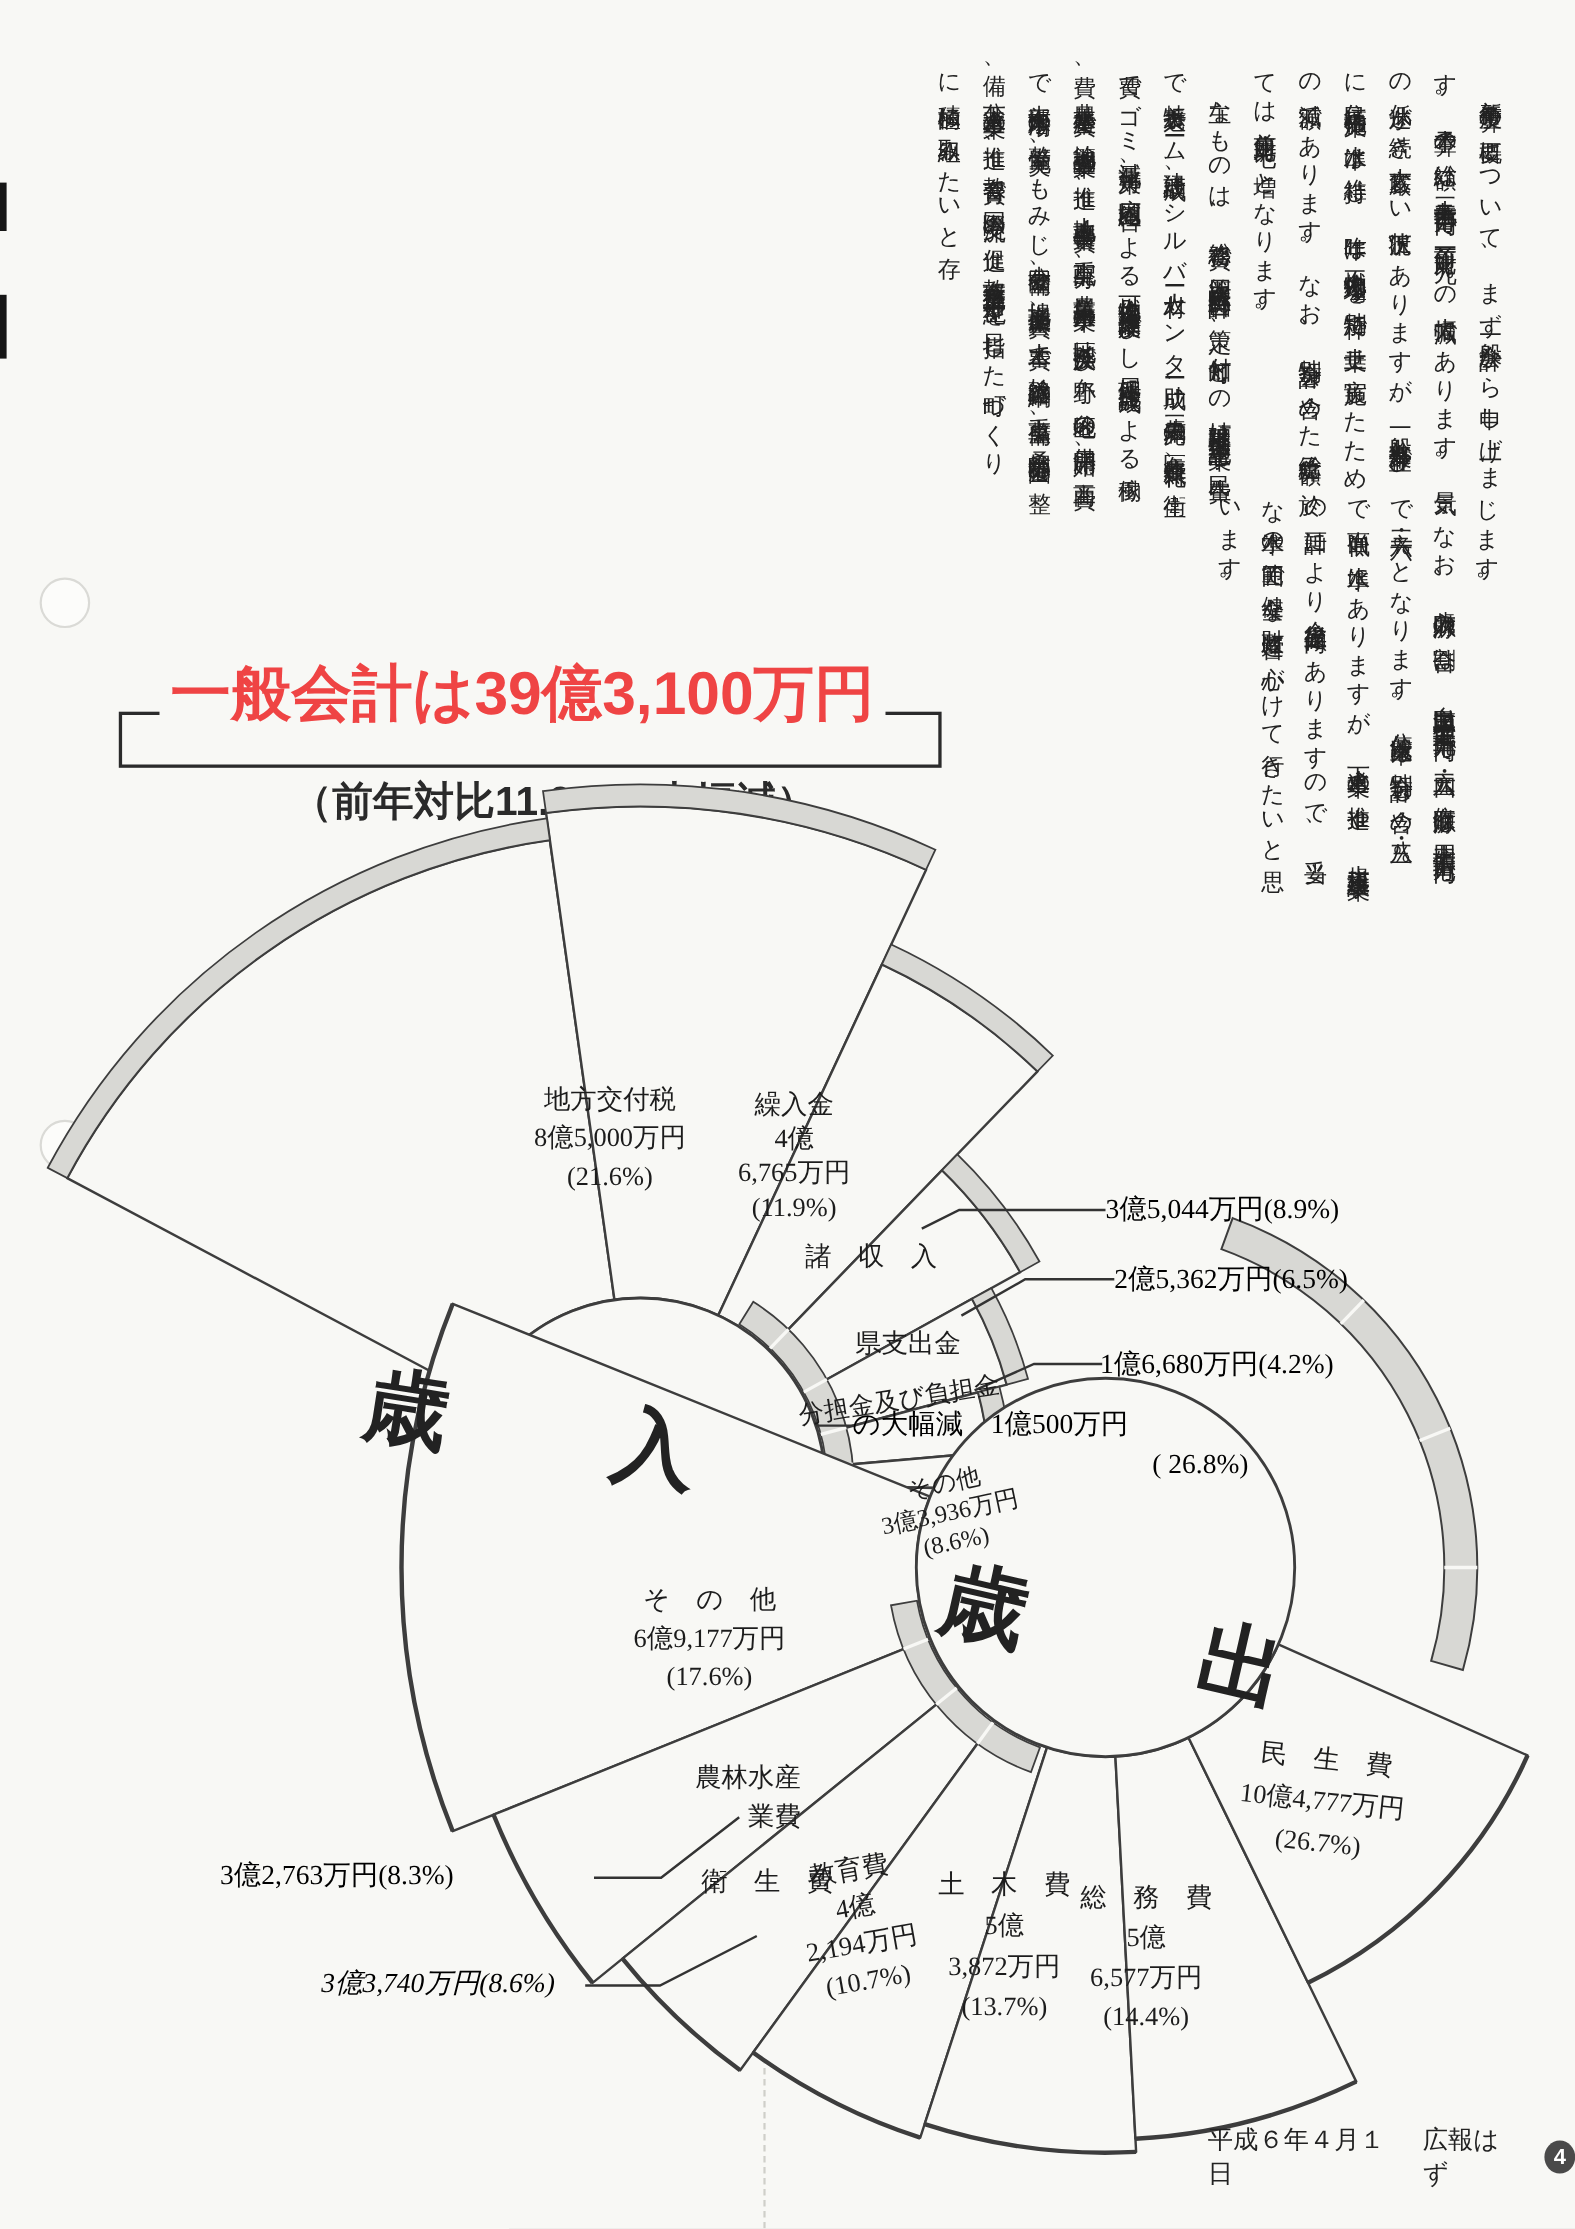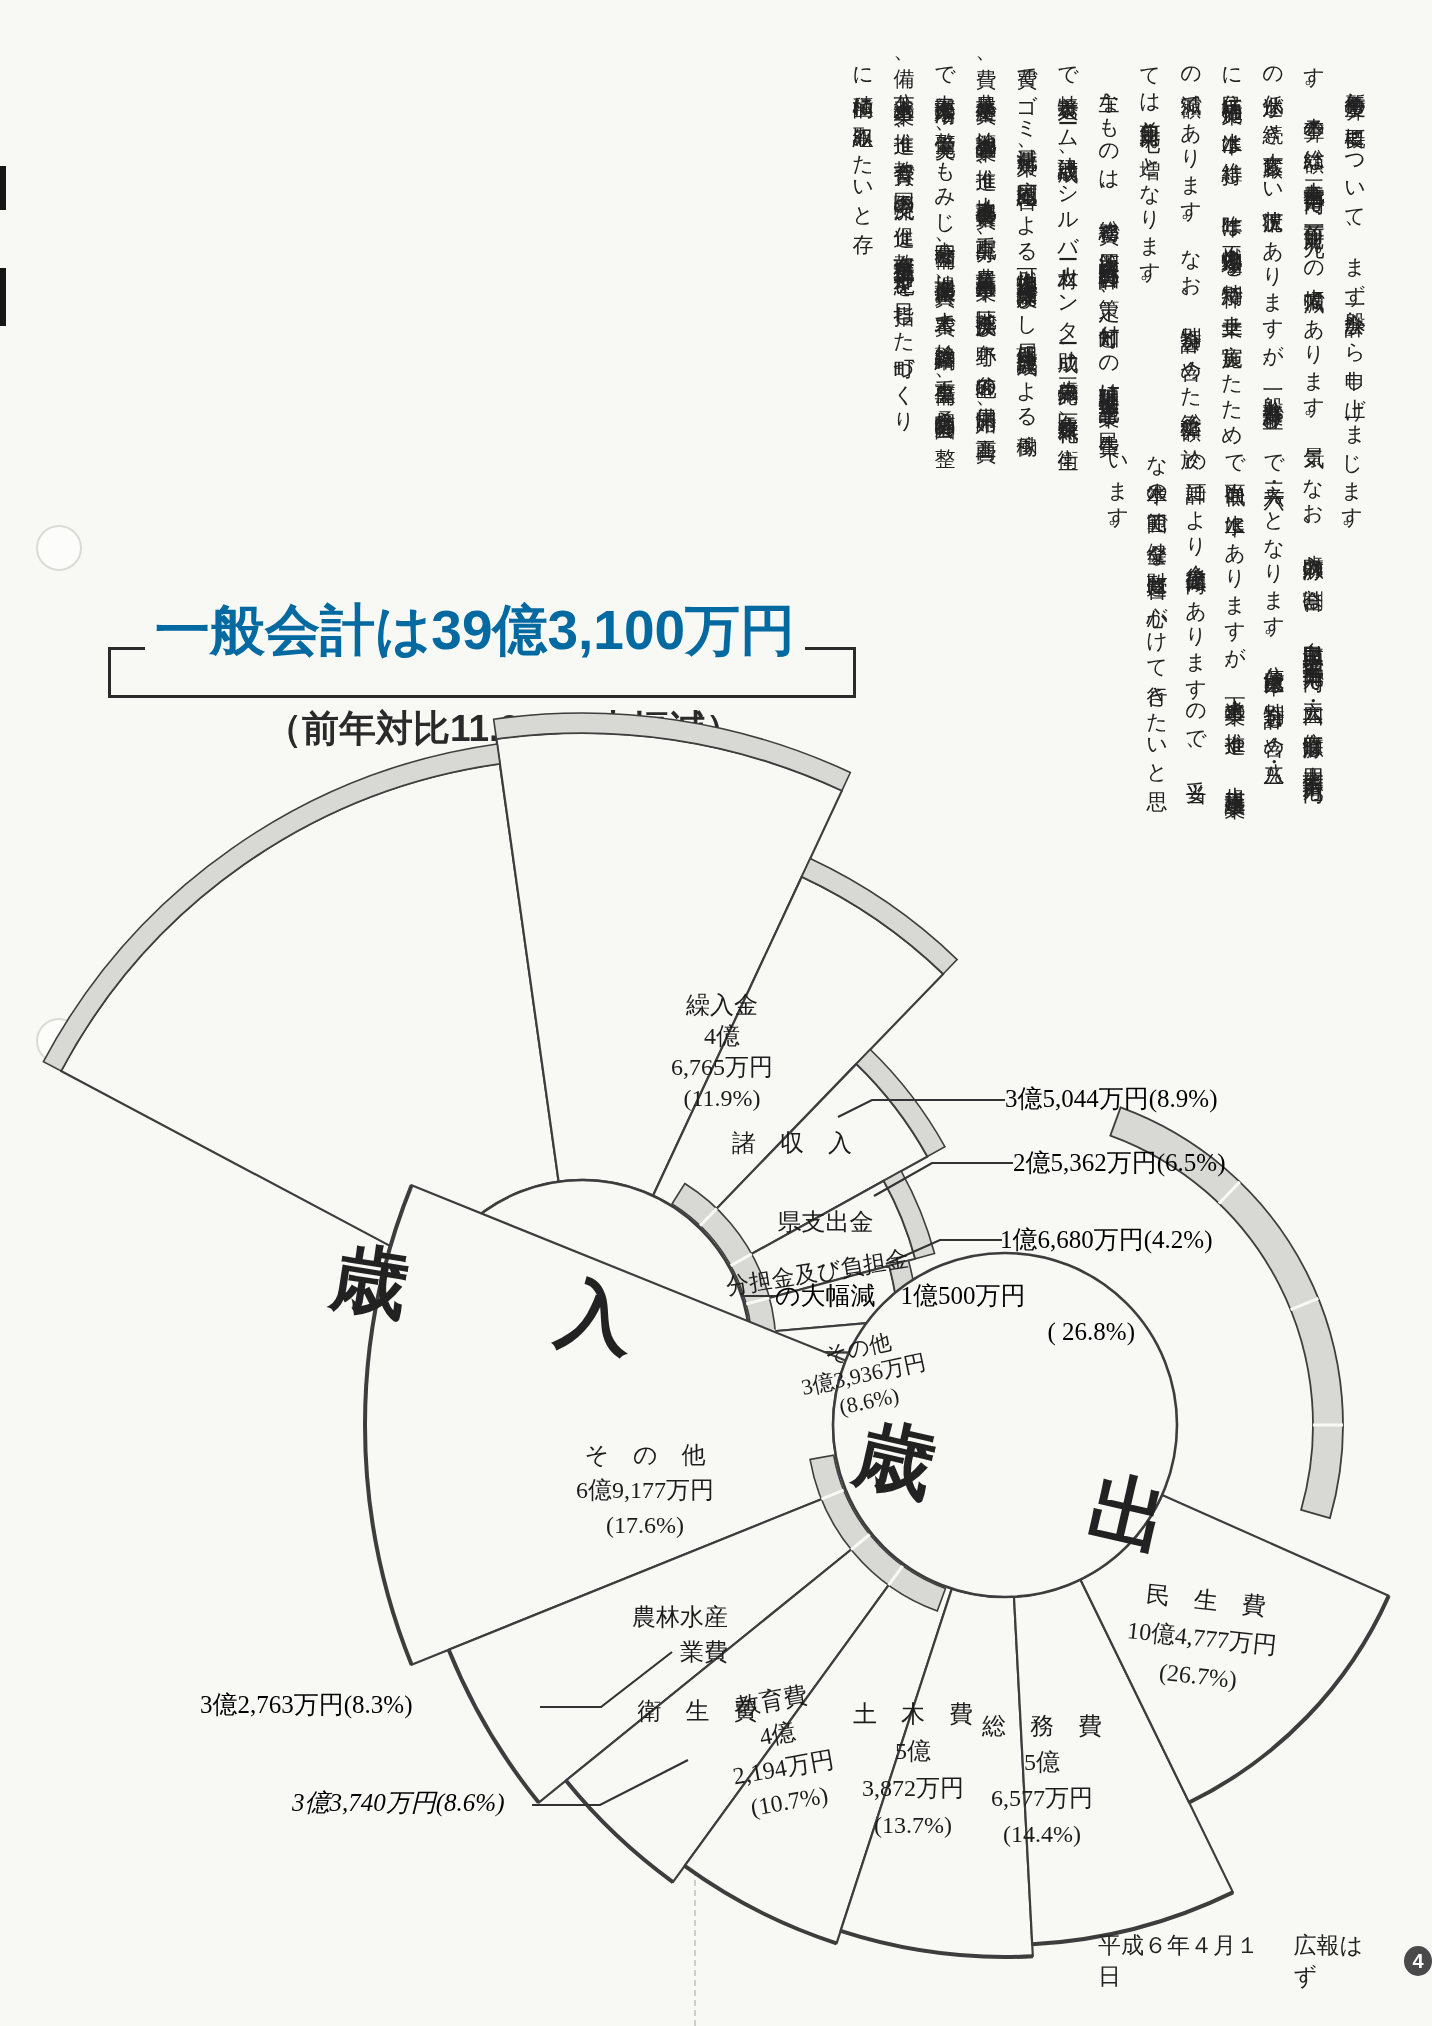--- a/index.html
+++ b/index.html
@@ -4,21 +4,21 @@
 <style>
   html,body{margin:0;padding:0;background:#e8e8e6;}
   .page{position:relative;width:1432px;height:2026px;background:#f8f8f5;overflow:hidden;
         font-family:"Liberation Serif",serif;color:#1d1d1d;}
   .v-text{position:absolute;writing-mode:vertical-rl;white-space:pre-wrap;
           font-size:21px;letter-spacing:2px;color:#222;}
   .headline-wrap{position:absolute;left:95px;top:598px;width:780px;height:180px;}
   .headline-box{position:absolute;left:13px;top:49px;width:742px;height:45px;border:3px solid #2b2b2b;}
   .headline-title{position:absolute;left:50px;top:-4px;margin:0;font-size:55px;font-weight:bold;
           font-family:"Liberation Sans",sans-serif;background:#f8f8f5;padding:0 10px;
-          letter-spacing:0px;color:#0369a1;white-space:nowrap;}
+          letter-spacing:0px;color:#ef4444;white-space:nowrap;}
   .headline-sub{position:absolute;left:170px;top:106px;font-size:37px;font-weight:bold;
           font-family:"Liberation Sans",sans-serif;color:#2a2a2a;white-space:nowrap;}
   #fan-svg{position:absolute;left:0;top:0;}
   .fan-label{position:absolute;text-align:center;font-size:24px;line-height:35px;color:#1c1c1c;}
   .callout{position:absolute;font-size:25px;white-space:nowrap;color:#000000;}
   .hub-title{position:absolute;font-weight:600;color:#222;white-space:nowrap;}
   .hole{position:absolute;left:36px;width:42px;height:42px;border-radius:50%;
         background:#fcfcfa;border:2px solid #dadad6;}
   .edge-mark{position:absolute;left:0;width:6px;background:#161616;}
   .fold-line{position:absolute;left:694px;top:1700px;height:326px;border-left:2px dashed #cfcfc9;}
@@ -99,20 +99,21 @@
       <circle cx="1005" cy="1425" r="172" fill="#f8f8f5" stroke="#3d3d3d" stroke-width="2.6"></circle>
       <polyline points="1005,1100 872,1100 838,1117" fill="none" stroke="#333" stroke-width="2.2"></polyline>
       <polyline points="1013,1163 932,1163 874,1196" fill="none" stroke="#333" stroke-width="2.2"></polyline>
       <polyline points="1002,1240 940,1240 886,1264" fill="none" stroke="#333" stroke-width="2.2"></polyline>
       <polyline points="777,1296 742,1296" fill="none" stroke="#333" stroke-width="2.2"></polyline>
       <polyline points="540,1707 601,1707 672,1652" fill="none" stroke="#333" stroke-width="2.2"></polyline>
       <polyline points="532,1805 600,1805 688,1760" fill="none" stroke="#333" stroke-width="2.2"></polyline>
     </svg>
 
   <div class="hub-title" style="left:330px;top:1252px;font-size:76px;letter-spacing:38px;transform:rotate(9deg);">歳　入</div>
+  <div class="fan-label" style="left:452px;top:983px;width:205px;">地方交付税<br>8億5,000万円<br>(21.6%)</div>
   <div class="fan-label" style="left:652px;top:990px;width:140px;line-height:31px;">繰入金<br>4億<br>6,765万円<br>(11.9%)</div>
   <div class="fan-label" style="left:722px;top:1126px;width:140px;">諸　収　入</div>
   <div class="fan-label" style="left:763px;top:1205px;width:125px;">県支出金</div>
   <div class="fan-label" style="left:725px;top:1255px;width:185px;font-size:23px;transform:rotate(-9deg);">分担金及び負担金</div>
   <div class="fan-label" style="left:786px;top:1334px;width:155px;font-size:22px;line-height:27px;transform:rotate(-12deg);">その他<br>3億3,936万円<br>(8.6%)</div>
 
   <div class="callout" style="left:1005px;top:1082px;">3億5,044万円(8.9%)</div>
   <div class="callout" style="left:1013px;top:1146px;">2億5,362万円(6.5%)</div>
   <div class="callout" style="left:1000px;top:1223px;">1億6,680万円(4.2%)</div>
   <div class="callout" style="left:775px;top:1278px;width:372px;line-height:36px;">

